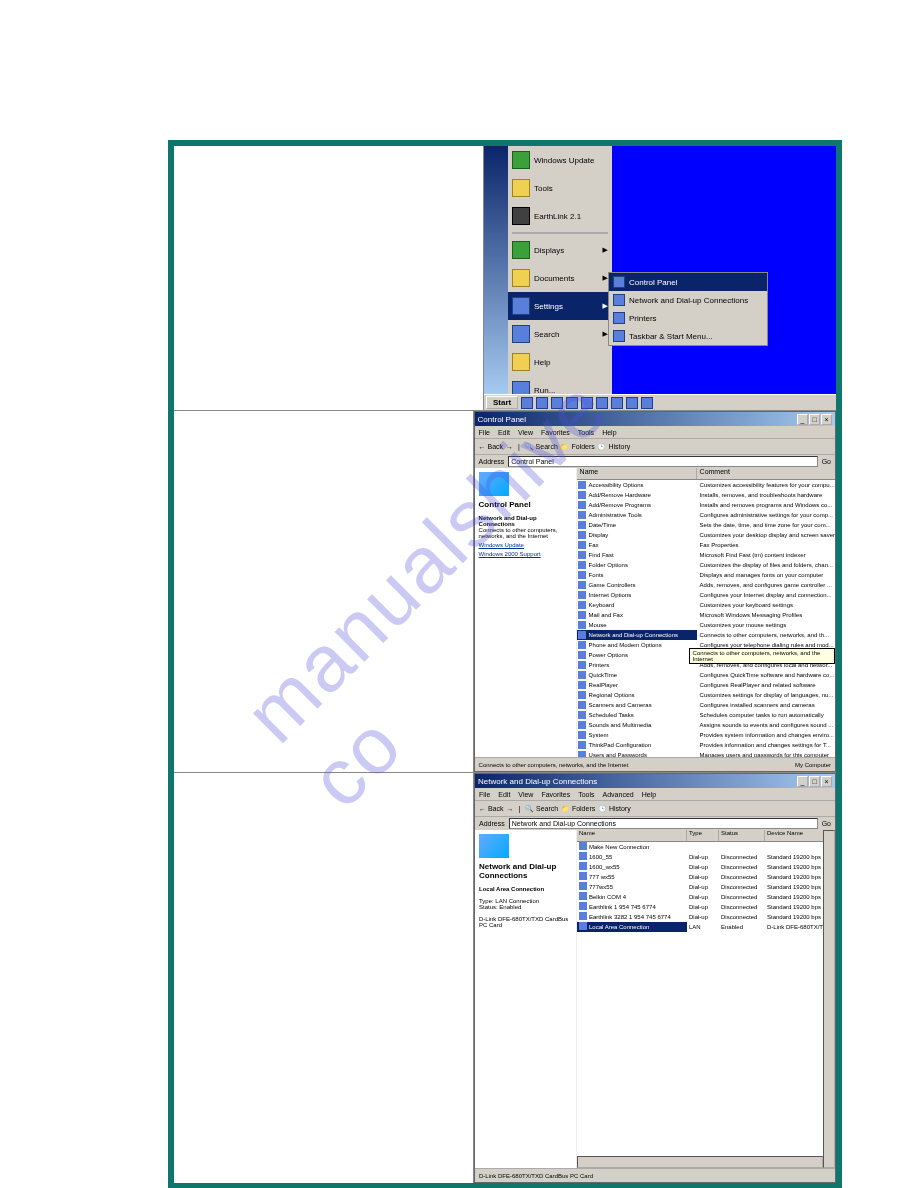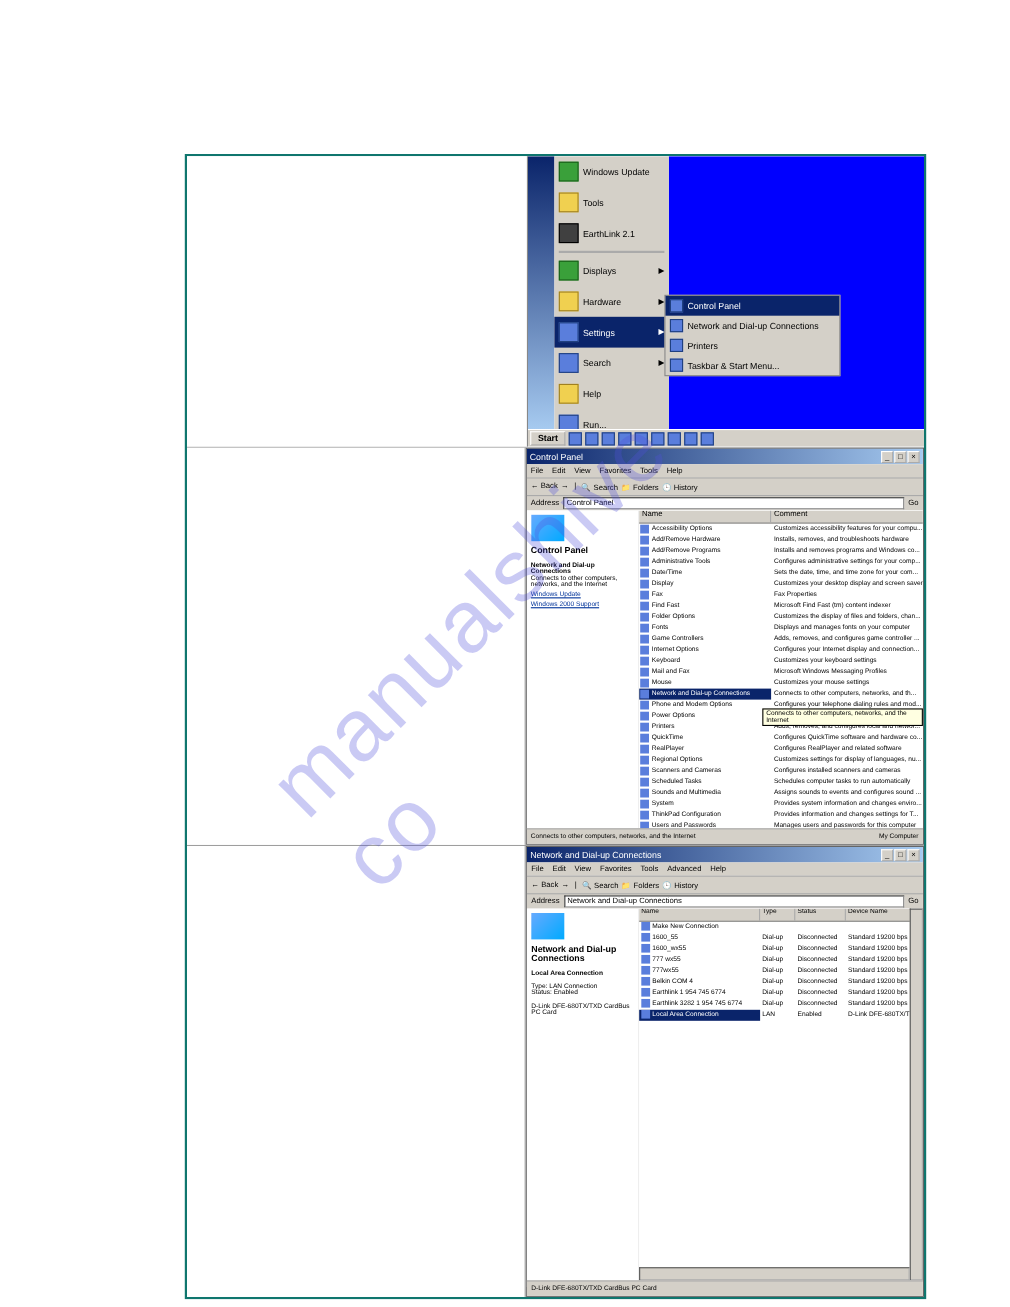--- a/index.html
+++ b/index.html
@@ -6,21 +6,21 @@
   body { margin: 0; background: #fff; width: 918px; }
   .page { position: relative; width: 918px; height: 1188px; background: #fff; }
   .watermark {
     position: absolute; left: 50%; top: 50%;
     transform: translate(-50%, -50%) rotate(-45deg);
     font-size: 80px; color: rgba(80, 80, 220, 0.3);
     font-family: Arial, sans-serif; letter-spacing: 2px;
     pointer-events: none; z-index: 100; user-select: none;
   }
   .grid { position: absolute; left: 168px; top: 140px; width: 674px;
-          border: 2px solid #0f766e; border-collapse: collapse; }
+          border: 6px solid #0f766e; border-collapse: collapse; }
   .row { display: flex; border-bottom: 1px solid #888; }
   .row:last-child { border-bottom: none; }
   .cell-left { width: 310px; border-right: 1px solid #888; background: #fff; }
   .cell-right { flex: 1; background: #fff; position: relative; }
 
   
   .sshot1 { height: 264px; position: relative; overflow: hidden; }
   .desktop-bg { position: absolute; left: 128px; top: 0; right: 0; height: 248px; background: #0000ff; }
   .sidebar { position: absolute; left: 0; top: 0; width: 24px; height: 248px;
     background: linear-gradient(to bottom, #0a246a, #a6caf0); }
@@ -153,21 +153,21 @@
                 <span>EarthLink 2.1</span>
               </div>
               <div class="sm-sep"></div>
               <div class="sm-item">
                 <span class="sm-ico g"></span>
                 <span>Displays</span>
                 <span class="arrow">▶</span>
               </div>
               <div class="sm-item">
                 <span class="sm-ico y"></span>
-                <span>Hardware</span>
+                <span>Documents</span>
                 <span class="arrow">▶</span>
               </div>
               <div class="sm-item selected">
                 <span class="sm-ico "></span>
                 <span>Settings</span>
                 <span class="arrow">▶</span>
               </div>
               <div class="sm-item">
                 <span class="sm-ico "></span>
                 <span>Search</span>

